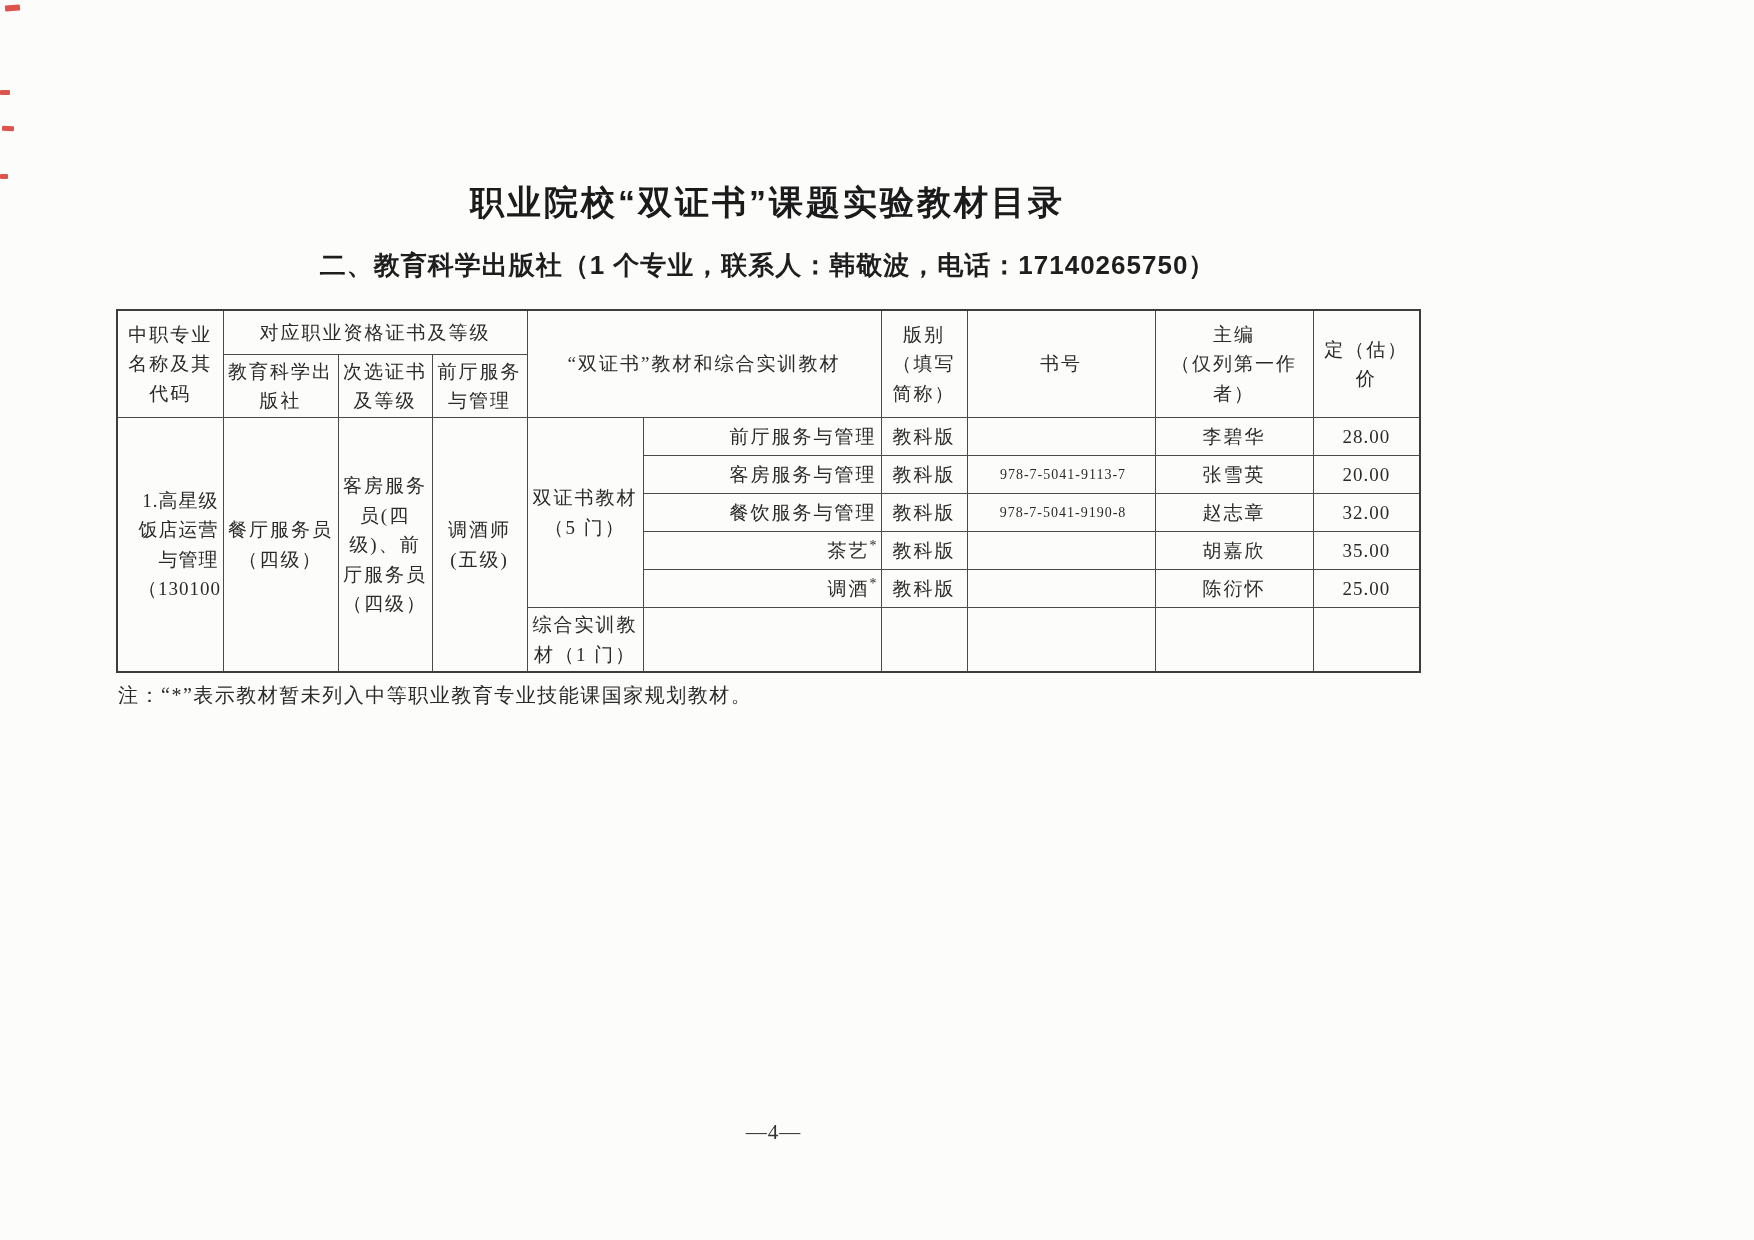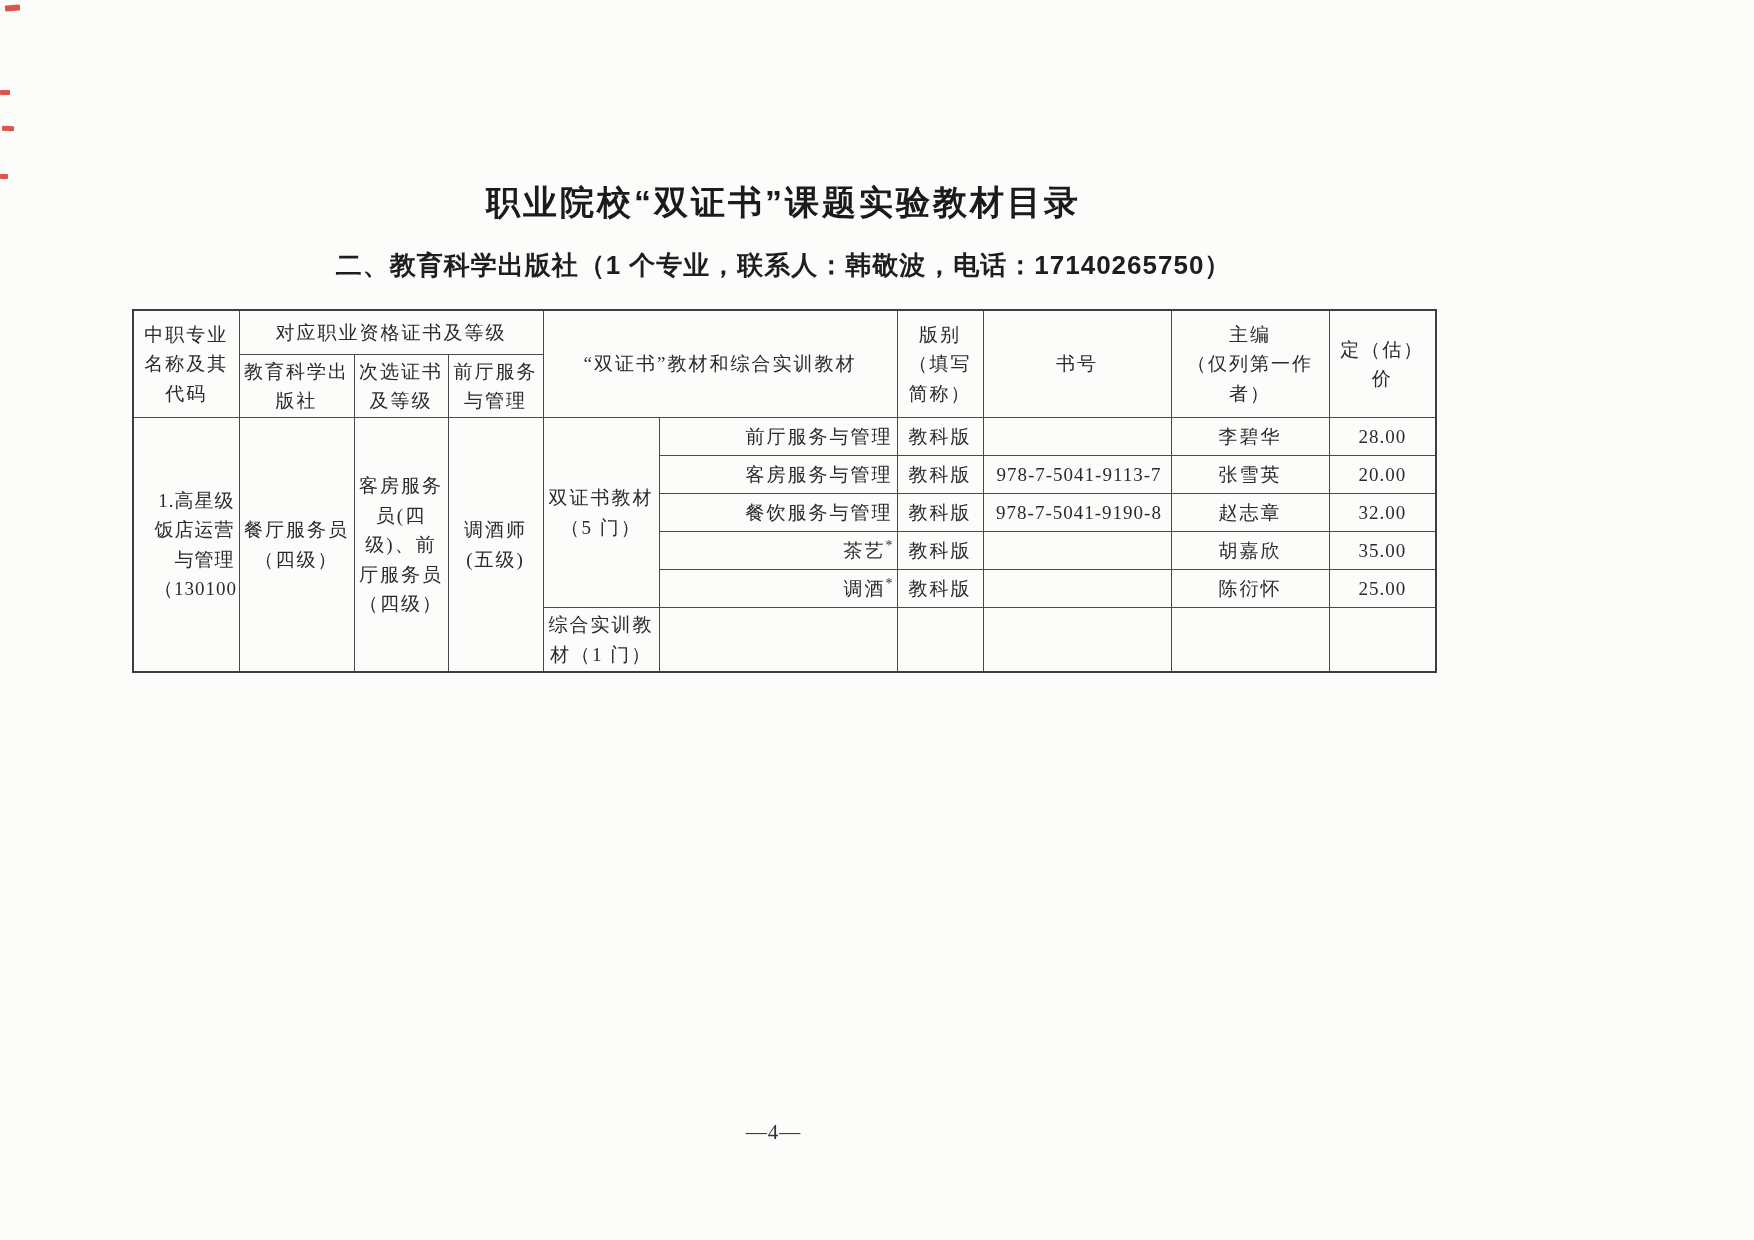--- a/index.html
+++ b/index.html
@@ -13,21 +13,21 @@
   }
   .page { position: absolute; inset: 0; }
 
   
   .scan-mark { position: absolute; background: #d6362c; border-radius: 1px; opacity: .85; }
   .m1 { left: 5px;  top: 5px;   width: 15px; height: 6px; transform: rotate(-4deg); }
   .m2 { left: 0;    top: 90px;  width: 10px; height: 5px; }
   .m3 { left: 2px;  top: 126px; width: 12px; height: 5px; transform: rotate(3deg); }
   .m4 { left: 0;    top: 174px; width: 8px;  height: 5px; }
 
-  .content { position: absolute; left: 132px; top: 0; width: 1303px; }
+  .content { position: absolute; left: 116px; top: 0; width: 1303px; }
 
   .doc-title {
     margin-top: 180px;
     text-align: center;
     font-family: "Liberation Sans", "DejaVu Sans", sans-serif;
     font-weight: 900;
     font-size: 34px;
     letter-spacing: 3px;
     color: #1b1b1b;
   }
@@ -61,21 +61,21 @@
   }
   table.catalog { border: 2px solid #3d3d3d; }
 
   tr.hrow1 { height: 44px; }
   tr.hrow2 { height: 63px; }
   tr.brow  { height: 38px; }
   tr.lastrow { height: 64px; }
 
   td.major-cell { text-align: right; padding-left: 20px; letter-spacing: 1px; }
   td.title-cell { text-align: right; padding-left: 12px; letter-spacing: 2px; }
-  td.isbn-cell  { letter-spacing: 1px; font-size: 19px; padding-left: 8px; }
+  td.isbn-cell  { letter-spacing: 1px; font-size: 14px; padding-left: 8px; }
   td.price-cell { letter-spacing: 1px; }
   sup.star { font-size: 14px; vertical-align: super; letter-spacing: 0; }
 
   .note {
     margin-top: 9px;
     font-size: 20px;
     letter-spacing: 1.5px;
     color: #2a2a2a;
     padding-left: 2px;
   }
@@ -183,16 +183,17 @@
           <td>综合实训教材（1 门）</td>
           <td class="title-cell"></td>
           <td></td>
           <td class="isbn-cell"></td>
           <td></td>
           <td class="price-cell"></td>
         </tr>
       </tbody>
     </table>
 
+    <div class="note">注：“*”表示教材暂未列入中等职业教育专业技能课国家规划教材。</div>
   </div>
 
   <div class="page-number">—4—</div>
 </div>
 
 </body></html>

